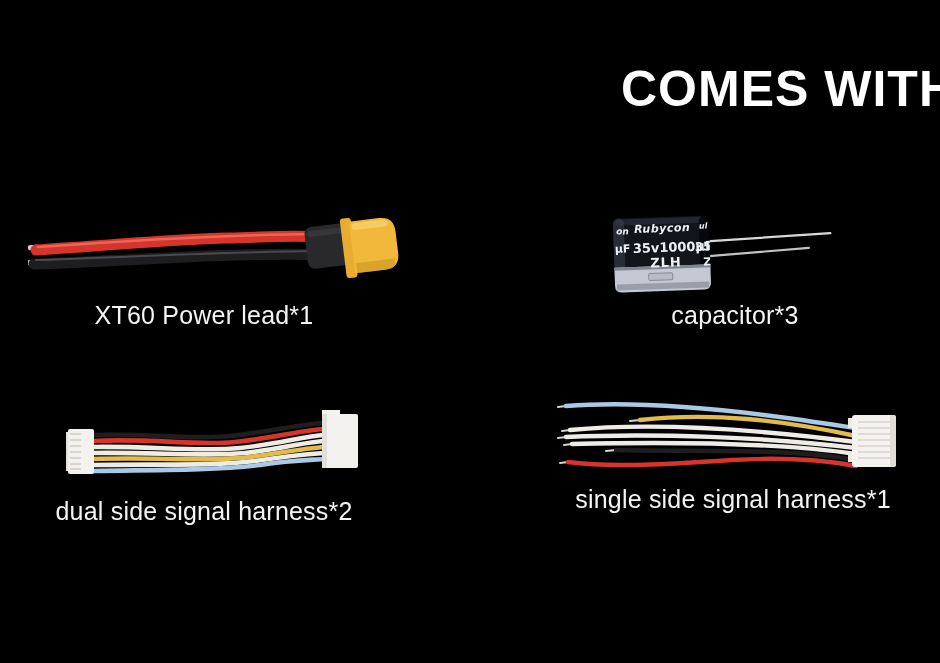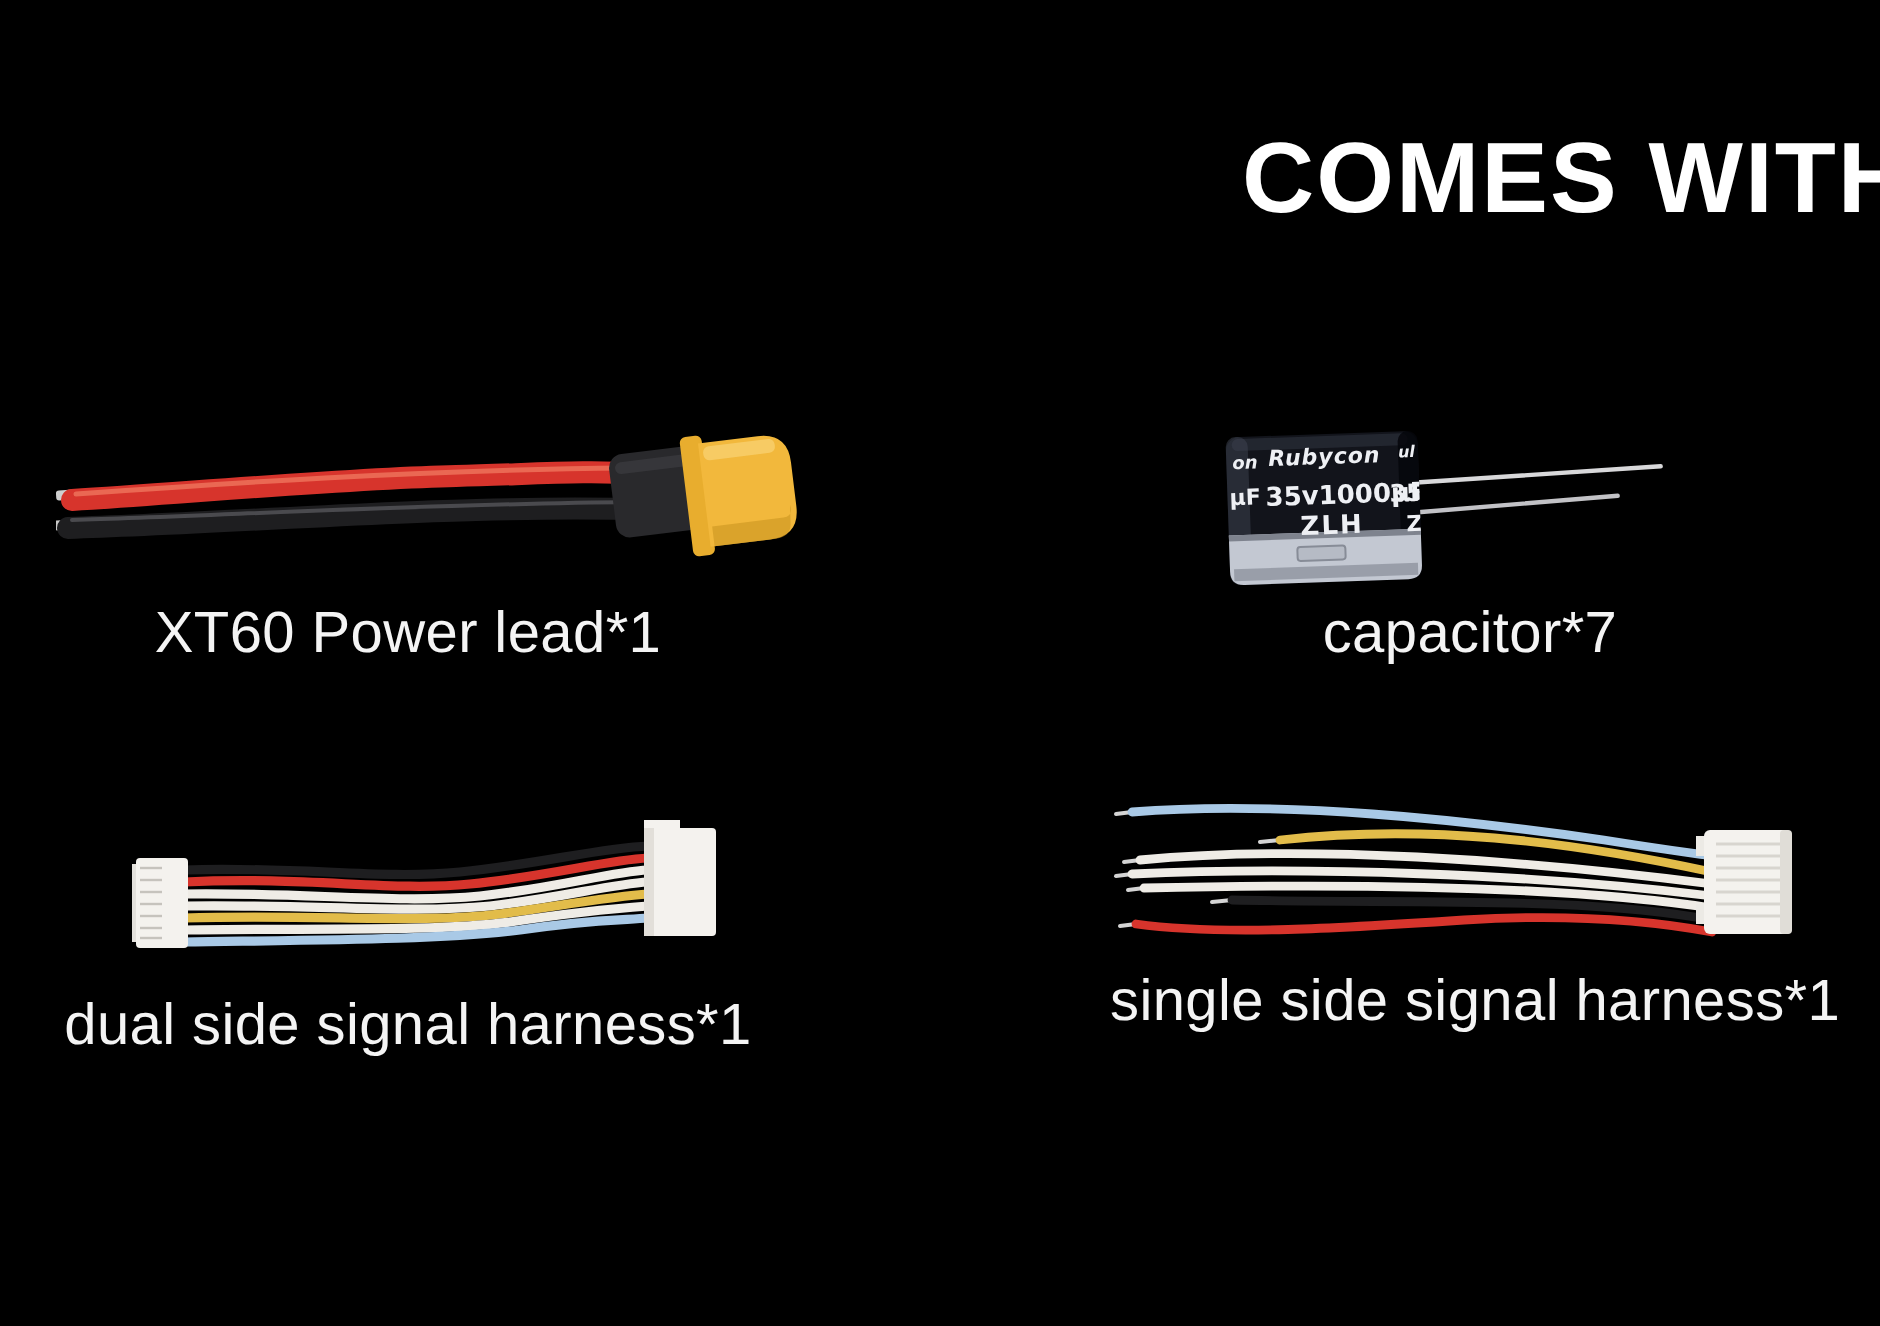--- a/index.html
+++ b/index.html
@@ -7,21 +7,21 @@
     position:relative;width:940px;height:663px;background:#000;
     overflow:hidden;font-family:"Liberation Sans",sans-serif;
   }
   .page-title{
     position:absolute;top:60px;left:16px;width:940px;text-align:right;
     color:#fff;font-size:50px;font-weight:800;letter-spacing:1px;
     font-family:"Liberation Sans",sans-serif;white-space:nowrap;
   }
   figure{margin:0;padding:0;position:absolute;}
   .caption{
-    position:absolute;color:#f4f4f4;font-size:29px;font-weight:400;
+    position:absolute;color:#f4f4f4;font-size:25px;font-weight:400;
     text-align:center;letter-spacing:0.2px;white-space:nowrap;
   }
   #cap-xt60{left:28px;top:301px;width:352px;}
   #cap-capacitor{left:610px;top:301px;width:250px;}
   #cap-dual{left:28px;top:497px;width:352px;}
   #cap-single{left:555px;top:485px;width:356px;}
   #fig-xt60{left:28px;top:213px;width:375px;height:90px;}
   #fig-capacitor{left:608px;top:210px;width:230px;height:85px;}
   #fig-dual{left:60px;top:402px;width:305px;height:100px;}
   #fig-single{left:552px;top:390px;width:355px;height:100px;}
@@ -90,21 +90,21 @@
           <text x="92" y="20" class="cap-text" font-size="8" font-style="italic" font-weight="bold">ul</text>
           <text x="7" y="41" class="cap-text" font-size="11" font-weight="bold">μF</text>
           <text x="25" y="42" class="cap-text" font-size="13" font-weight="bold">35v1000μF</text>
           <text x="87" y="42" class="cap-text" font-size="12" font-weight="bold">35V</text>
           <text x="42" y="57" class="cap-text" font-size="13" font-weight="bold" letter-spacing="1">ZLH</text>
           <text x="95" y="57" class="cap-text" font-size="11" font-weight="bold">Z</text>
         </g>
       </g>
     </svg>
   </figure>
-  <div class="caption" id="cap-capacitor">capacitor*7</div>
+  <div class="caption" id="cap-capacitor">capacitor*3</div>
 
   <figure id="fig-dual">
     <svg width="305" height="100" viewBox="0 0 305 100">
 
       <g fill="none" stroke-width="4.6" stroke-linecap="round">
         <path d="M32,33 C90,31 130,38 170,34 C210,30 240,22 264,21" stroke="#1e1e20"></path>
         <path d="M32,39 C95,36 135,44 175,40 C215,36 243,28 264,27" stroke="#d7342c"></path>
         <path d="M32,45 C90,44 140,50 180,46 C218,42 245,34 264,33" stroke="#efece6"></path>
         <path d="M32,51 C95,50 145,55 185,51 C220,47 246,40 264,39" stroke="#efece6"></path>
         <path d="M32,57 C100,55 150,60 190,55 C225,50 248,46 264,45" stroke="#e2bc4a"></path>
@@ -126,21 +126,21 @@
         </g>
       </g>
 
       <g>
         <rect x="262" y="8" width="18" height="10" fill="#f4f2ee"></rect>
         <rect x="262" y="12" width="36" height="54" rx="2" fill="#f4f2ee"></rect>
         <rect x="262" y="12" width="5" height="54" fill="#e2dfd9"></rect>
       </g>
     </svg>
   </figure>
-  <div class="caption" id="cap-dual">dual side signal harness*1</div>
+  <div class="caption" id="cap-dual">dual side signal harness*2</div>
 
   <figure id="fig-single">
     <svg width="355" height="100" viewBox="0 0 355 100">
 
       <g stroke="#d4d4d4" stroke-width="2" stroke-linecap="round">
         <line x1="6" y1="17" x2="14" y2="16"></line>
         <line x1="78" y1="31" x2="88" y2="30"></line>
         <line x1="10" y1="41" x2="18" y2="40"></line>
         <line x1="6" y1="48" x2="14" y2="47"></line>
         <line x1="12" y1="55" x2="20" y2="54"></line>

